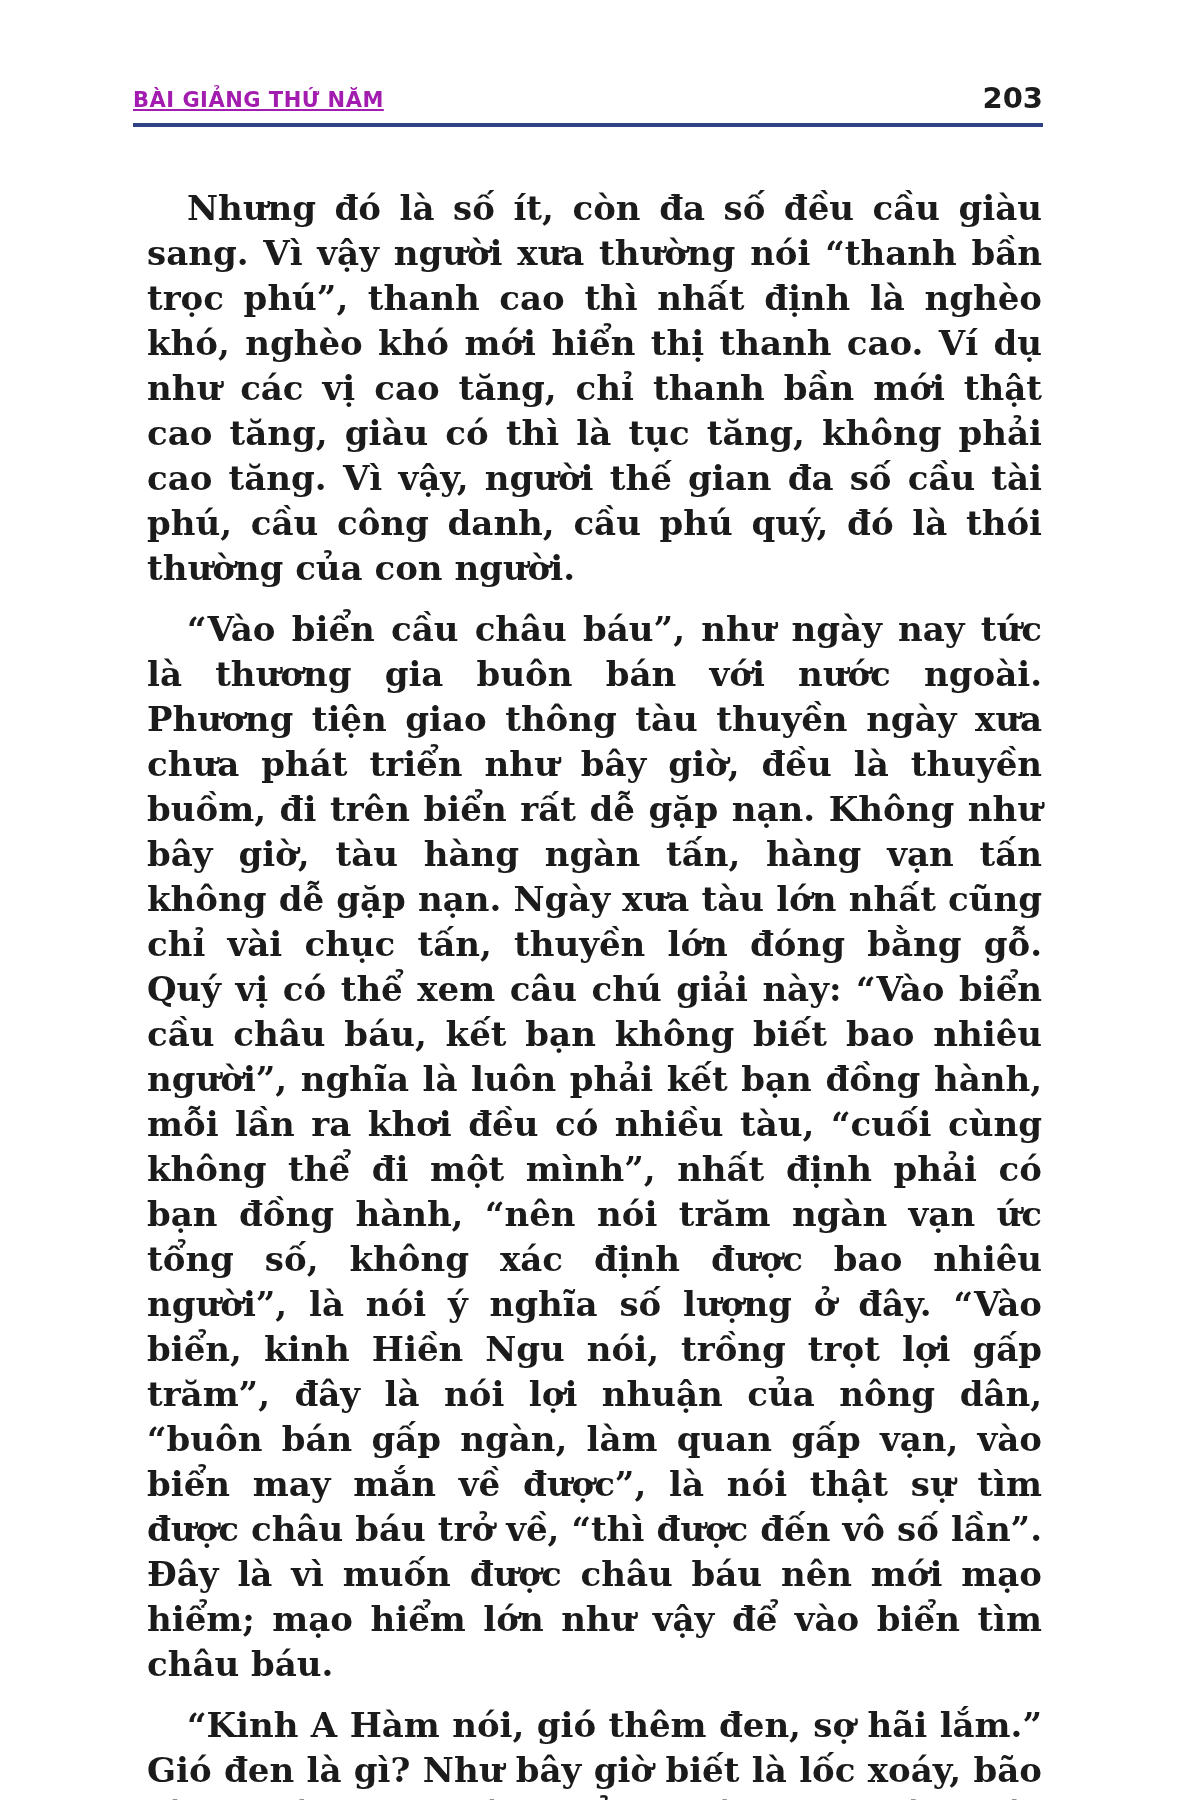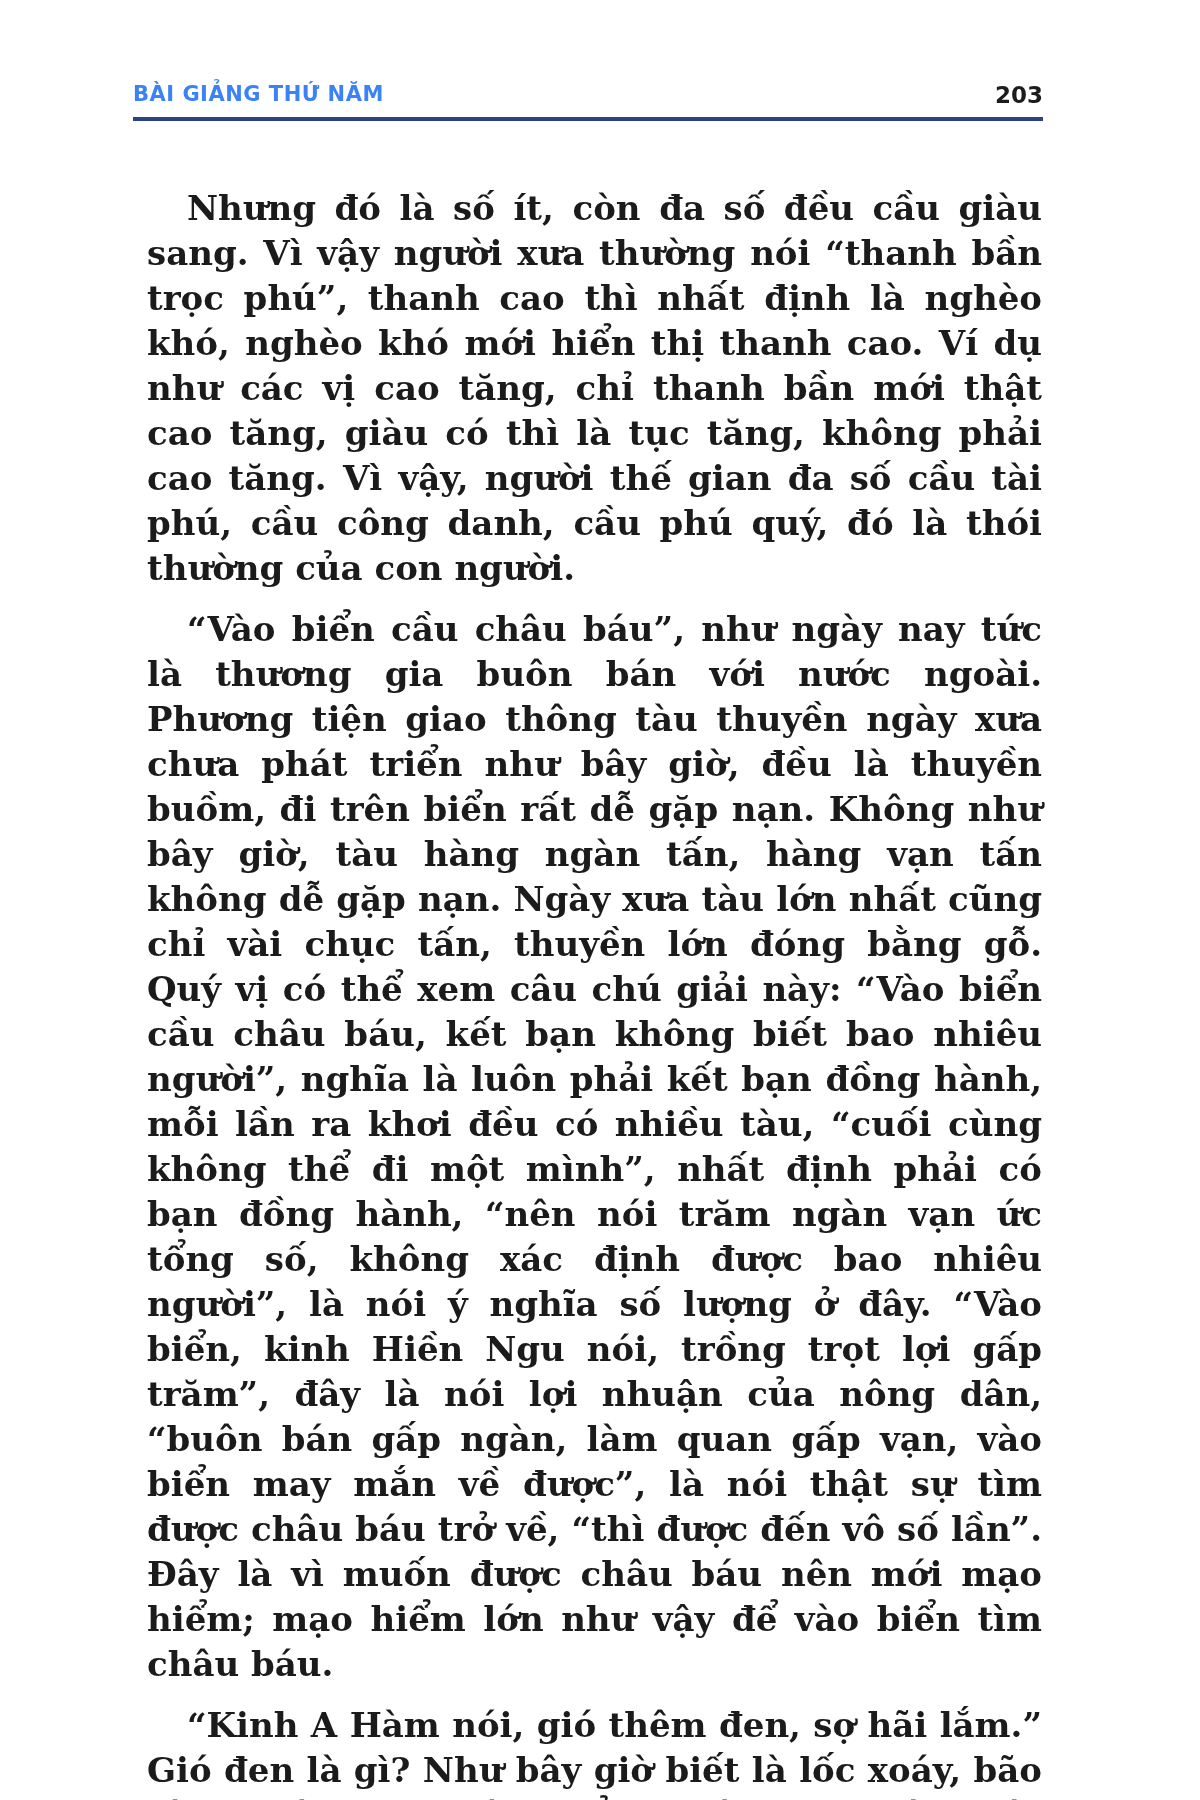--- a/index.html
+++ b/index.html
@@ -24,27 +24,28 @@
     display: flex;
     justify-content: space-between;
     align-items: flex-end;
   }
   .running-title {
     font-family: "DejaVu Sans", "Liberation Sans", sans-serif;
     font-weight: 700;
     font-size: 21px;
     line-height: 1;
     letter-spacing: 0.5px;
-    color: #3b82f6;
+    color: #a21caf;
     padding-bottom: 2px;
+    text-decoration: underline;
   }
   .page-number {
     font-family: "DejaVu Sans", "Liberation Sans", sans-serif;
     font-weight: 700;
-    font-size: 23px;
+    font-size: 29px;
     line-height: 1;
     color: #1c1c1c;
   }
   .header-rule {
     margin-top: 10px;
     height: 0;
     border-bottom: 4px solid #2d4384;
   }
   .page-body {
     position: absolute;

